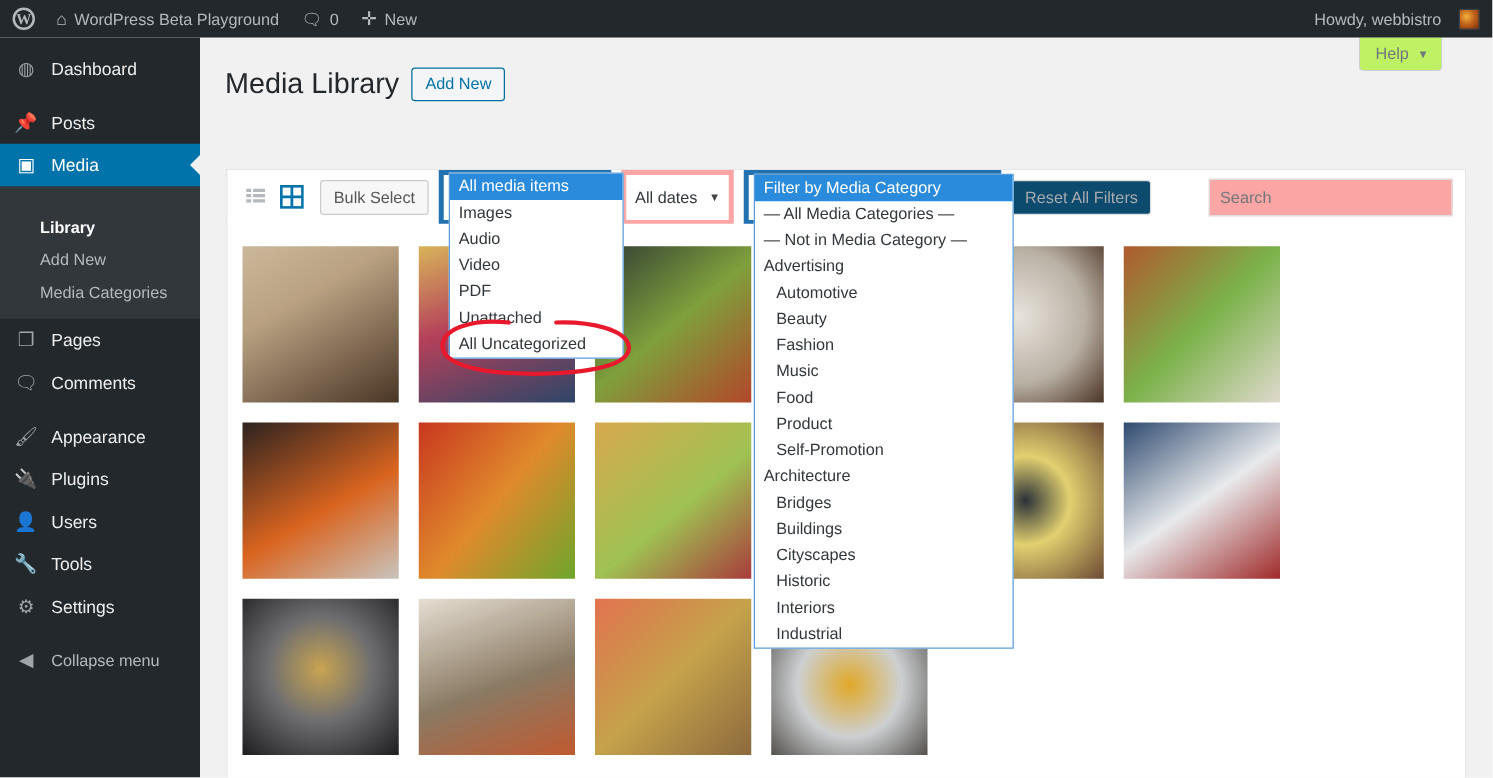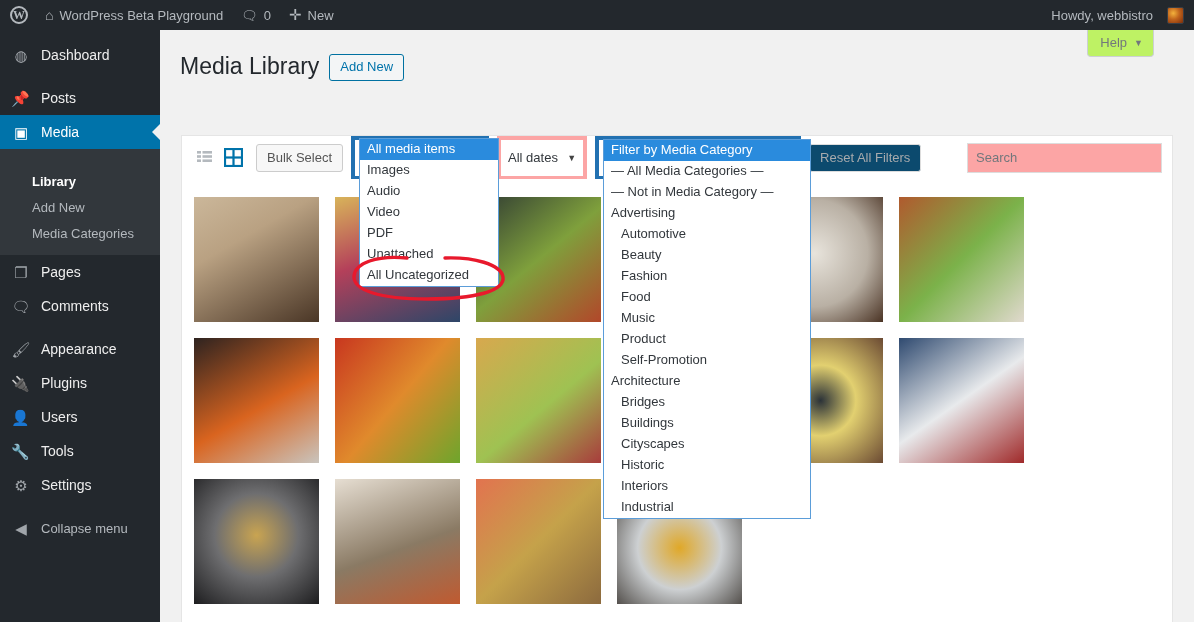--- a/index.html
+++ b/index.html
@@ -331,22 +331,22 @@
 </div>
 
 <div class="dropdown" id="dd-media-cats">
   <div class="dd-opt selected">Filter by Media Category</div>
   <div class="dd-opt">— All Media Categories —</div>
   <div class="dd-opt">— Not in Media Category —</div>
   <div class="dd-opt">Advertising</div>
   <div class="dd-opt indent">Automotive</div>
   <div class="dd-opt indent">Beauty</div>
   <div class="dd-opt indent">Fashion</div>
+  <div class="dd-opt indent">Music</div>
   <div class="dd-opt indent">Food</div>
-  <div class="dd-opt indent">Music</div>
   <div class="dd-opt indent">Product</div>
   <div class="dd-opt indent">Self-Promotion</div>
   <div class="dd-opt">Architecture</div>
   <div class="dd-opt indent">Bridges</div>
   <div class="dd-opt indent">Buildings</div>
   <div class="dd-opt indent">Cityscapes</div>
   <div class="dd-opt indent">Historic</div>
   <div class="dd-opt indent">Interiors</div>
   <div class="dd-opt indent">Industrial</div>
 </div>

